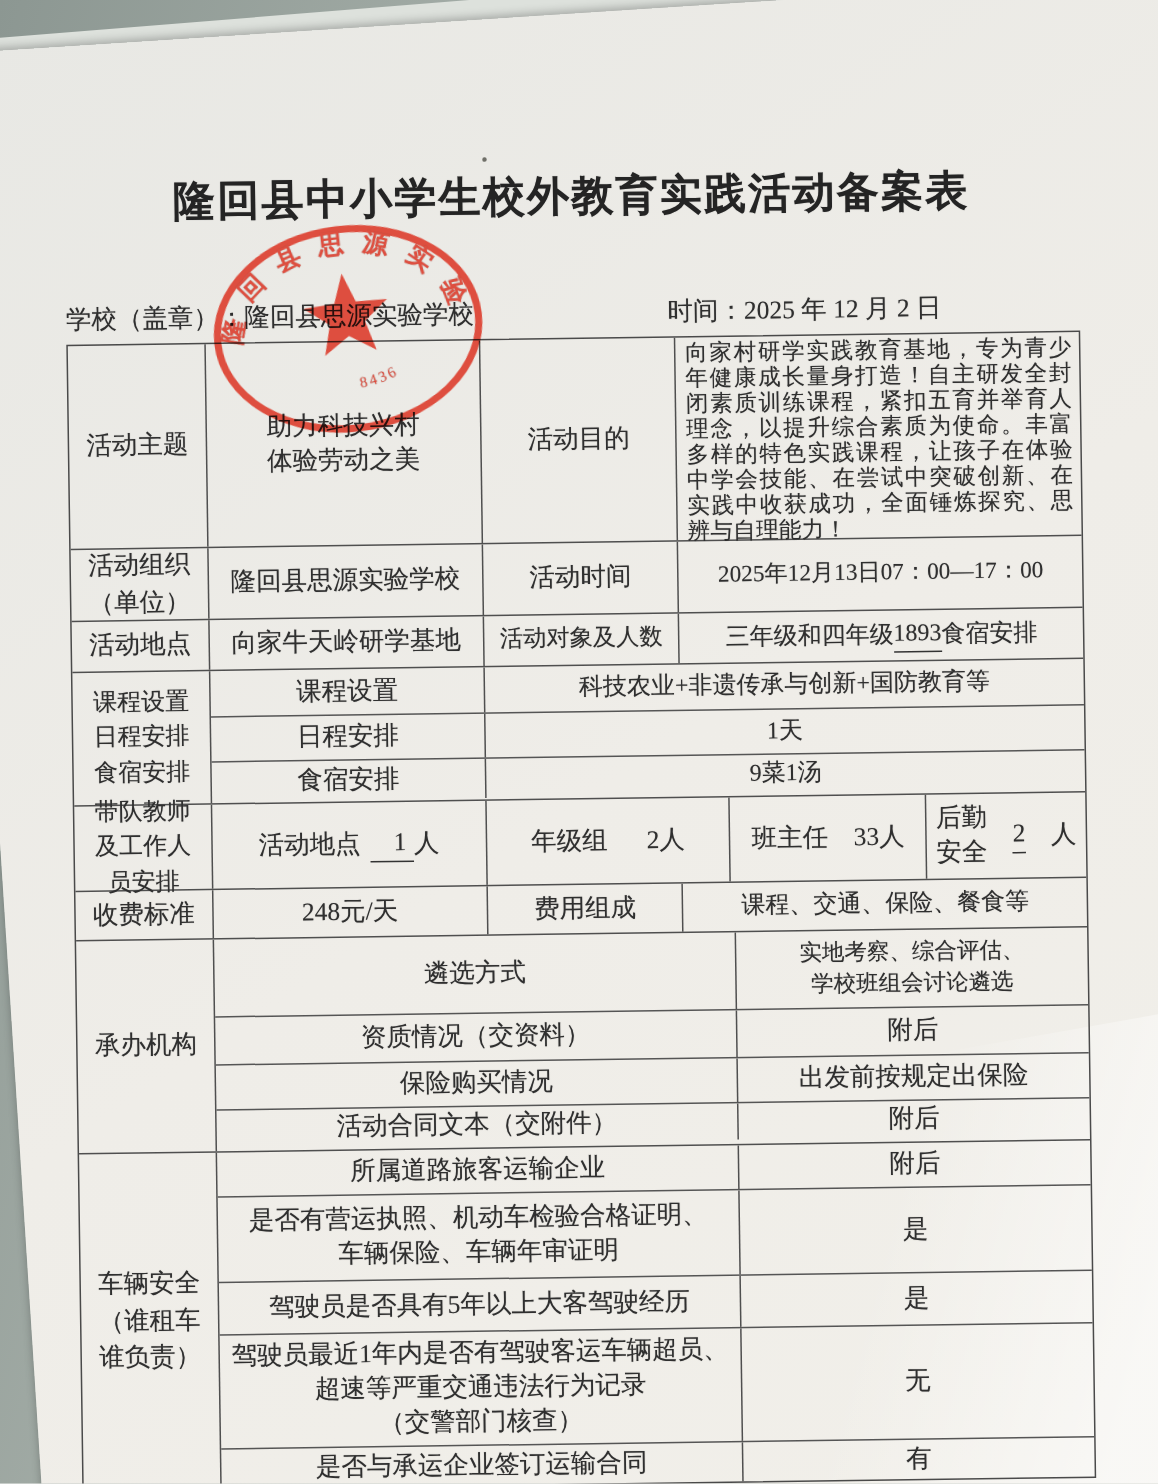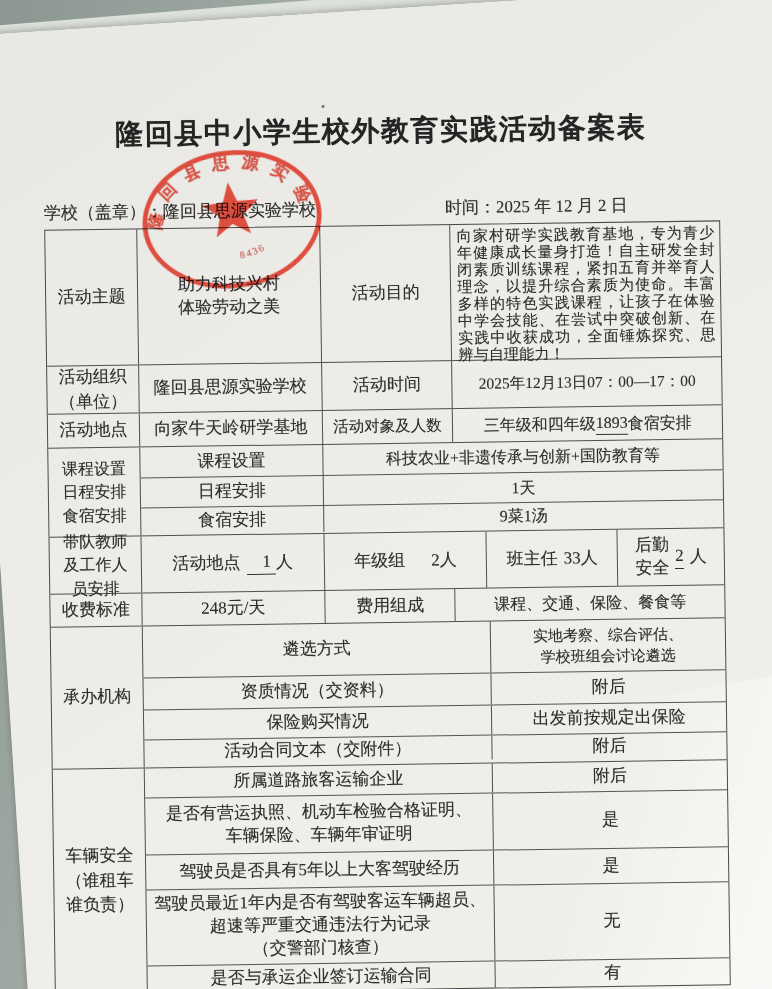--- a/index.html
+++ b/index.html
@@ -58,21 +58,21 @@
   .srow{display:flex;border-bottom:1.3px solid #555;box-sizing:border-box;}
   .srow:last-child{border-bottom:none;}
   .purpose{
     font-size:15px;line-height:17px;text-align:justify;text-align-last:left;
     padding:3px 5px 0 6px;display:block;letter-spacing:.2px;
   }
   .nowrap{white-space:nowrap;}
   .u{border-bottom:1.6px solid #333;}
   .u-gap{border-bottom:1.6px solid #333;padding:0 5px 0 16px;margin-left:6px;}
   .gap-lg{margin-left:26px;}
-  .gap-sm{margin-left:6px;}
+  .gap-sm{margin-left:17px;}
   .small{font-size:15.5px;}
   .seal{
     position:absolute;left:141px;top:141px;width:190px;height:152px;
     mix-blend-mode:multiply;opacity:.92;filter:blur(.4px);
     transform:rotate(-6deg);
   }
 </style>
 </head>
 <body>
 

